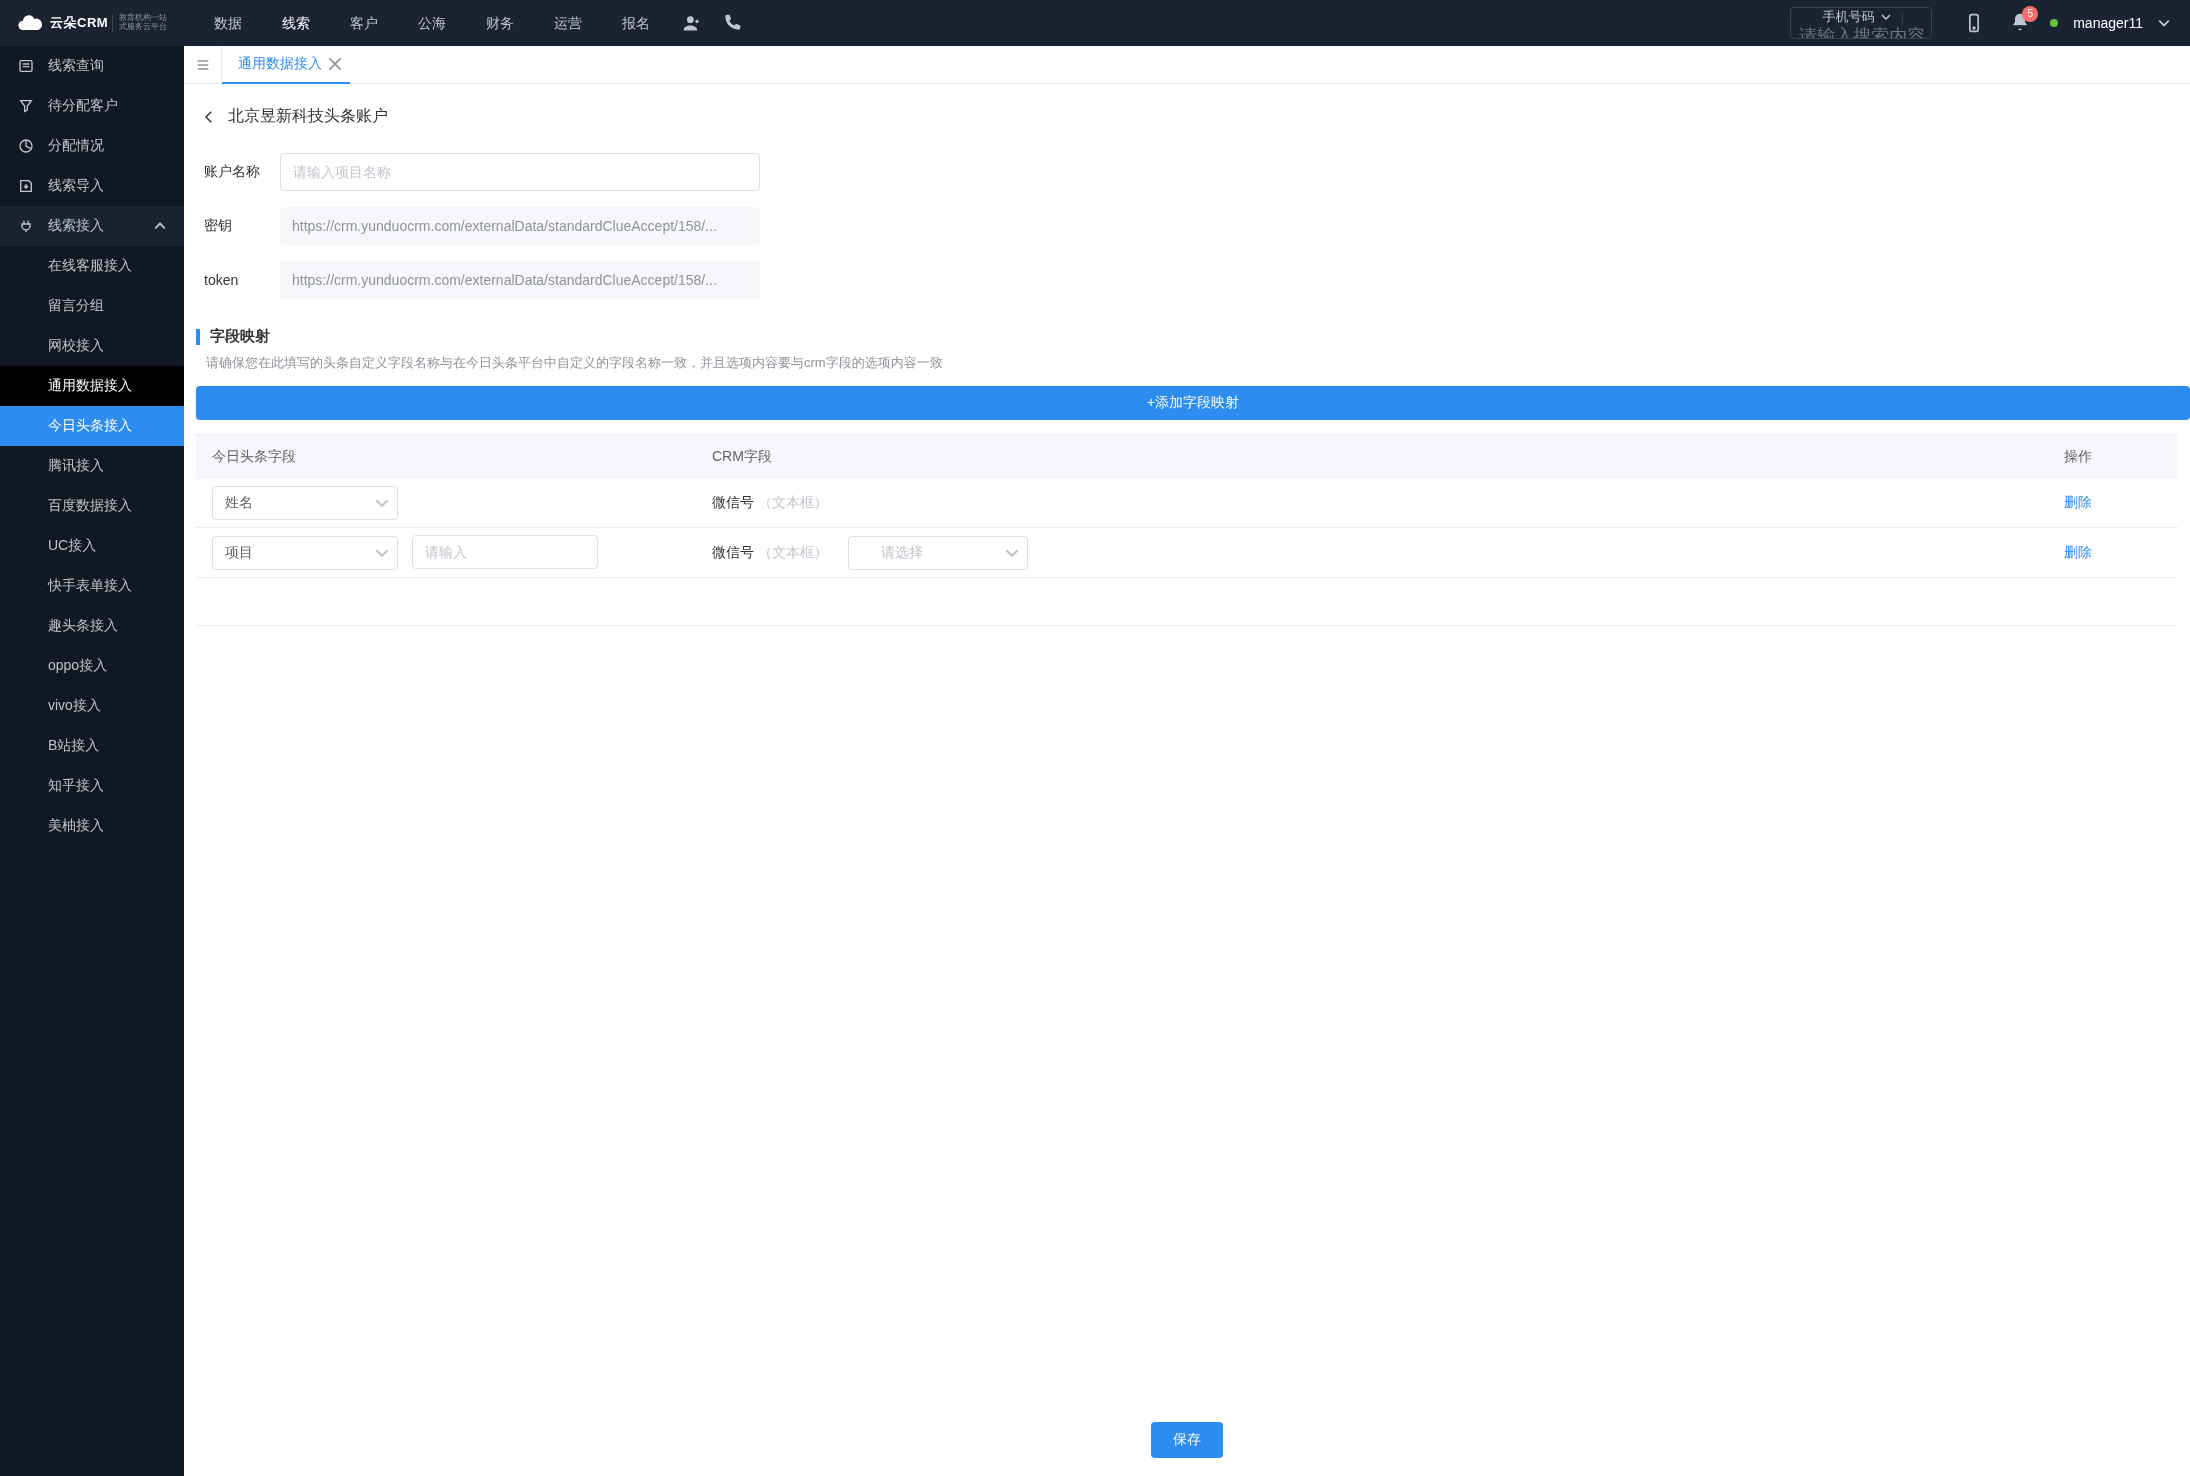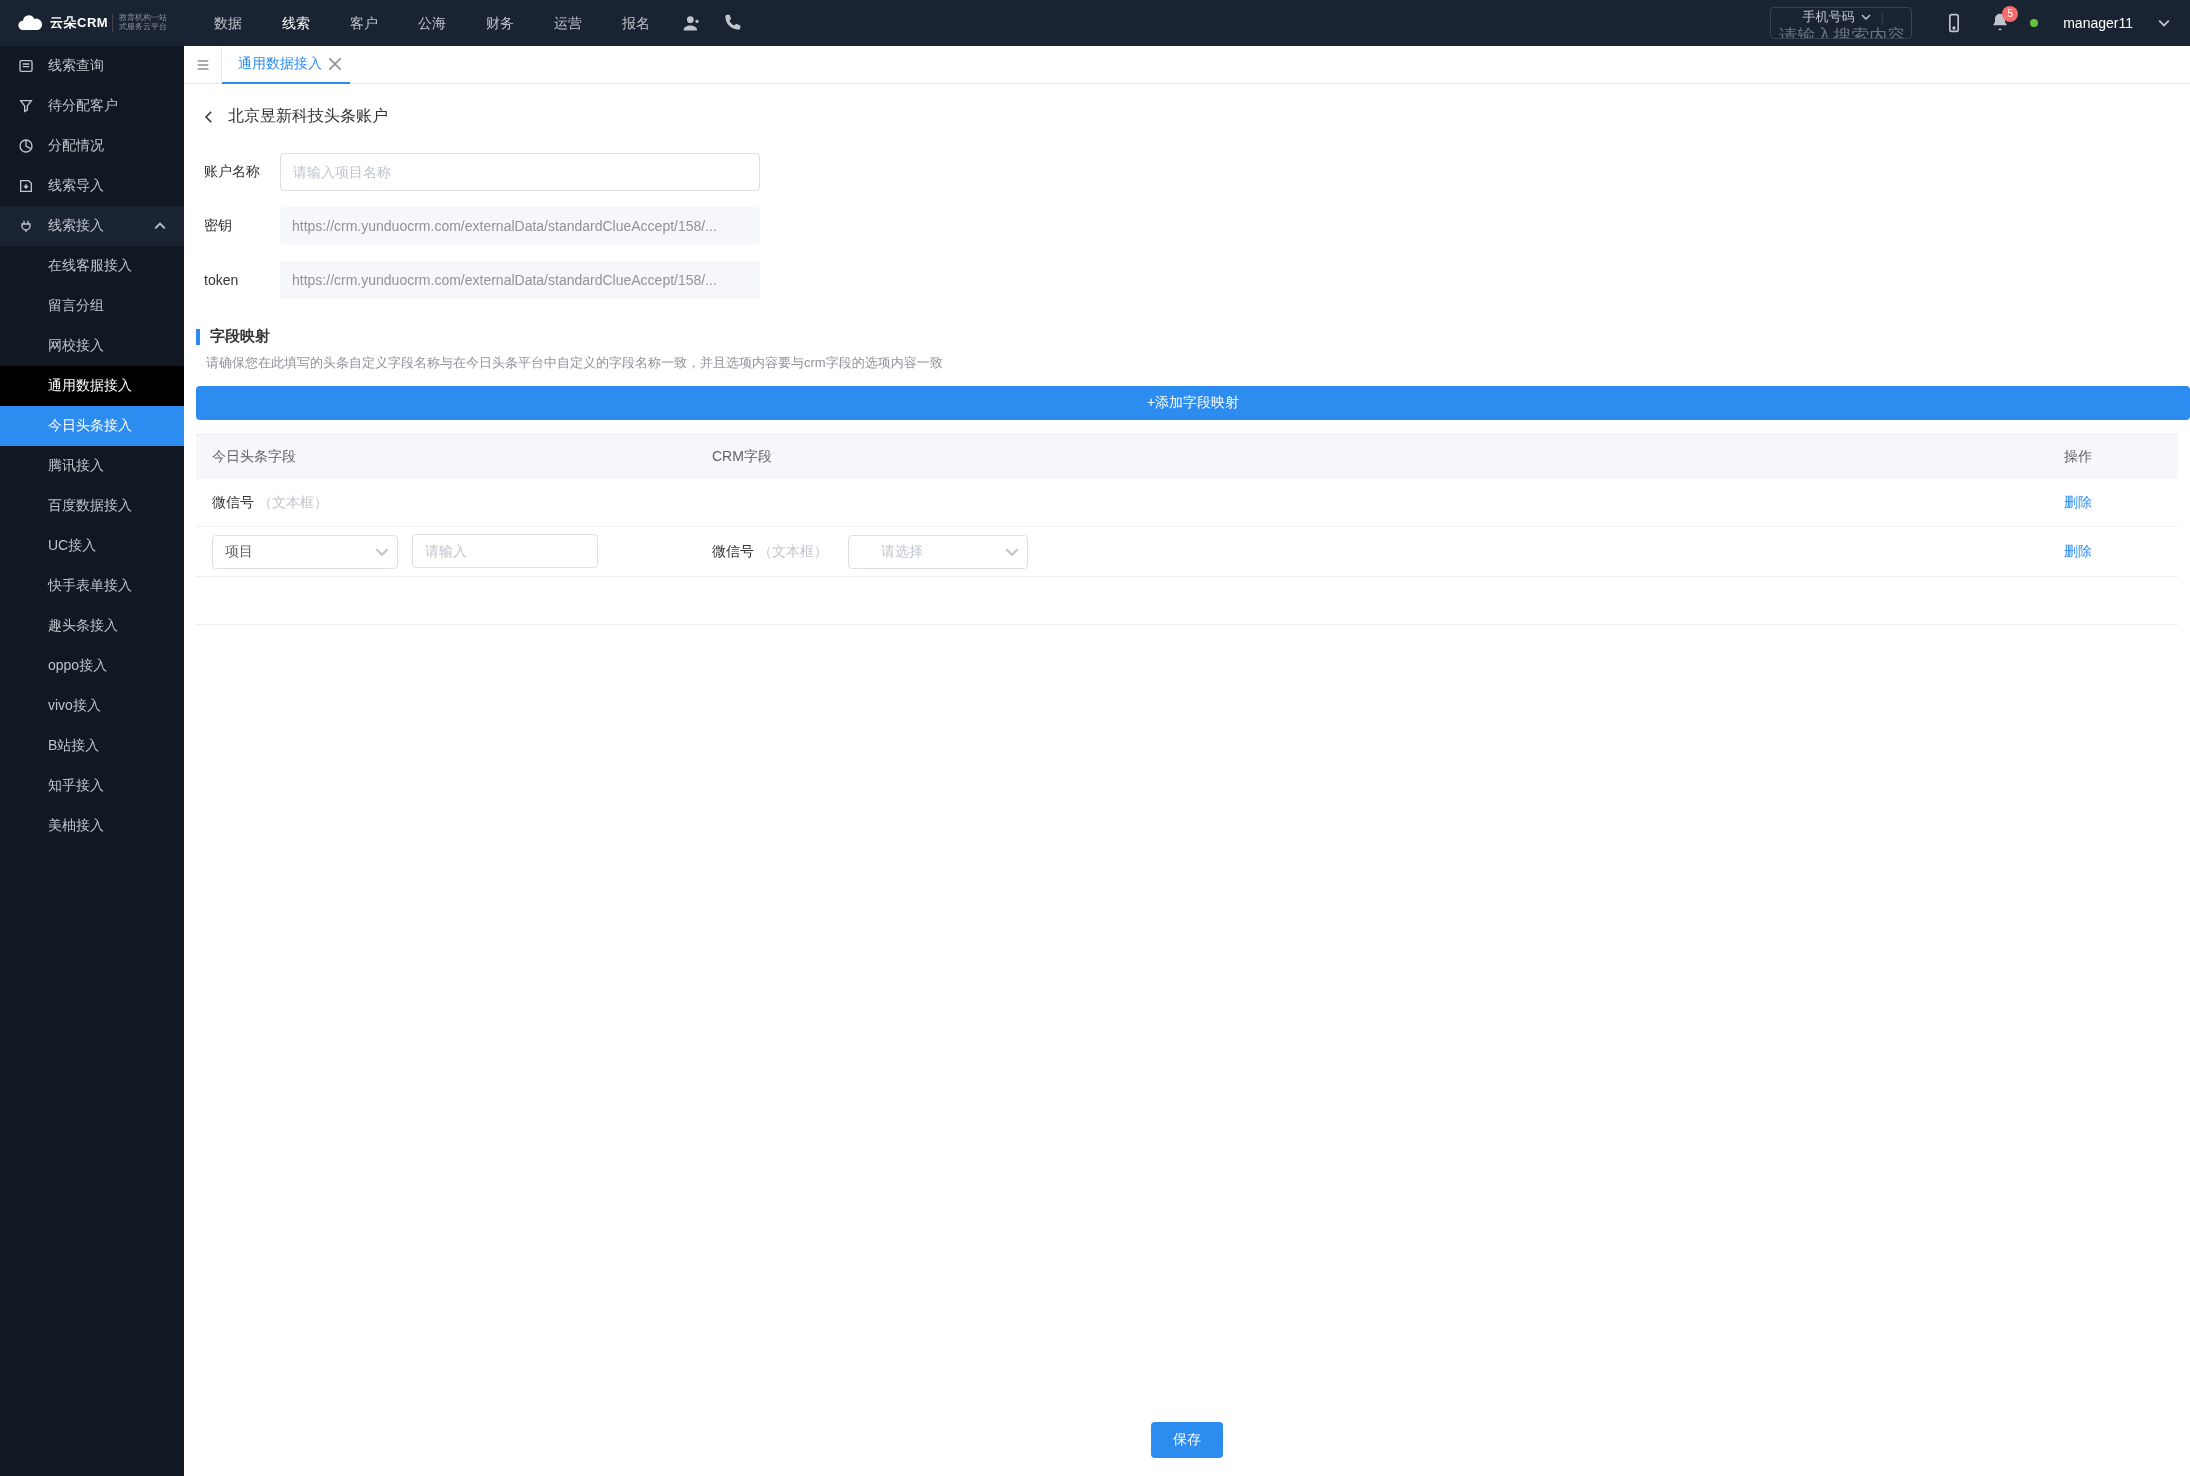--- a/index.html
+++ b/index.html
@@ -20,21 +20,21 @@
 
 .header-spacer { flex:1; }
 .search-wrap { display:flex; align-items:center; height:32px; border:1px solid #3a4251; border-radius:4px; background:#1a2332; overflow:hidden;flex-direction:column; }
 .search-sel { height:30px; padding:0 8px 0 12px; color:#c0c4cc; background:transparent; font-size:13px; display:flex; align-items:center; gap:6px; cursor:pointer; }
 .search-input { height:30px; width:140px; background:transparent; border:none; outline:none; color:#8b5cf6; font-size:18px; padding:0 8px; }
 .search-input::placeholder { color:#6b7280; }
 .search-btn { width:36px; height:30px; display:flex; align-items:center; justify-content:center; cursor:pointer; color:#c0c4cc; }
 .header-right-icons { display:flex; align-items:center; gap:26px; margin-left:32px; }
 .notif { position:relative; cursor:pointer; }
 .badge { position:absolute; top:-6px; right:-8px; min-width:16px; height:16px; border-radius:8px; background:#f56c6c; color:#fff; font-size:10px; display:flex; align-items:center; justify-content:center; padding:0 4px; }
-.user-wrap { display:flex; align-items:center; gap:25px; margin-left:20px; cursor:pointer; color:#fff; font-size:14px; }
+.user-wrap { display:flex; align-items:center; gap:15px; margin-left:20px; cursor:pointer; color:#fff; font-size:14px; }
 .user-dot { width:8px; height:8px; border-radius:50%; background:#67c23a; }
 
 
 .body { display:flex; flex:1; min-height:0; }
 
 
 .sidebar { width:184px; background:#0f1823; color:#c0c4cc; overflow-y:auto; }
 .side-item { height:40px; display:flex; align-items:center; padding:5px 18px; cursor:pointer; font-size:14px; gap:14px; }
 .side-item .side-icon { width:16px; height:16px; flex-shrink:0; }
 .side-item.expandable { justify-content:flex-start; }
@@ -268,20 +268,28 @@
         <button class="add-btn">+添加字段映射</button>
 
         <div class="tbl">
           <div class="tbl-head">
             <div class="col-tt">今日头条字段</div>
             <div class="col-crm">CRM字段</div>
             <div class="col-op">操作</div>
           </div>
 
           <div class="tbl-row">
+            <div class="col-tt">
+              <div class="sel">
+                <span>姓名</span>
+                <svg class="sel-arrow" viewBox="0 0 10 10">
+                    <path d="M1 3l4 4 4-4" stroke="currentColor" fill="none" stroke-width="1.5"></path>
+                  </svg>
+              </div>
+            </div>
             <div class="col-crm">
               <span class="crm-val">微信号</span>
               <span class="crm-val crm-type">（文本框）</span>
             </div>
             <div class="col-op">
               <span class="del-link">删除</span>
             </div>
           </div>
 
           <div class="tbl-row">

